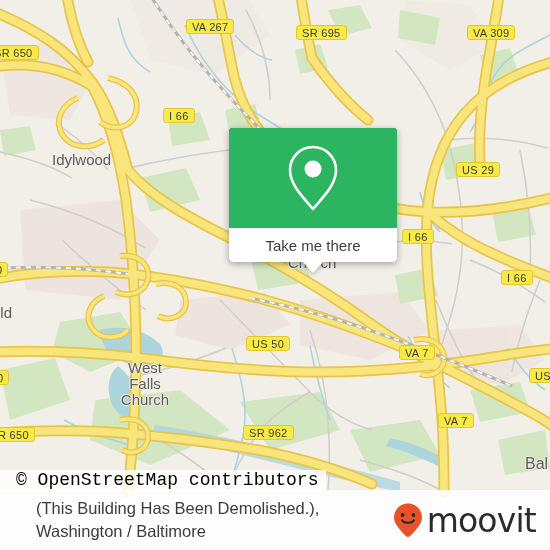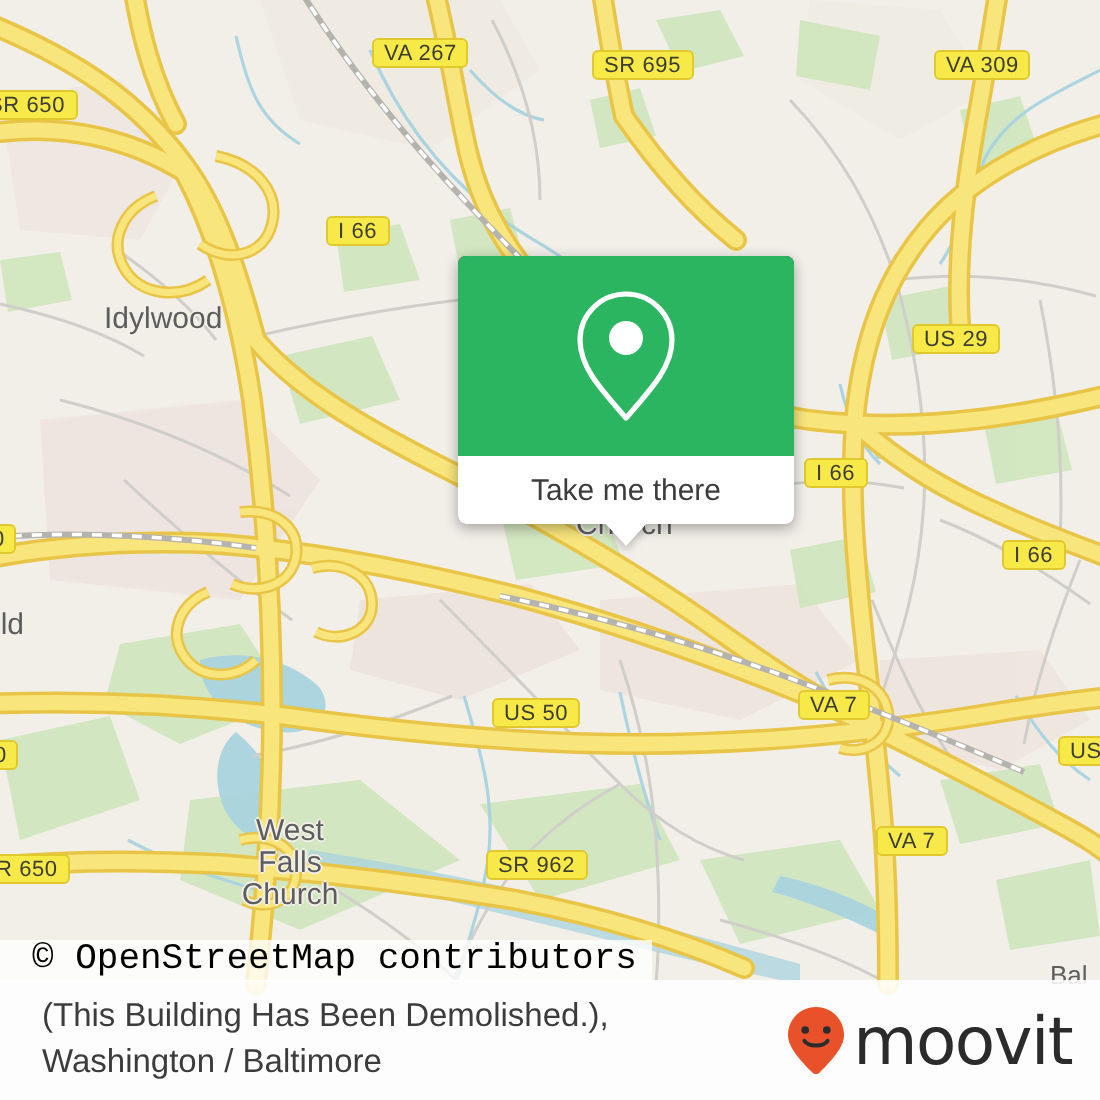--- a/index.html
+++ b/index.html
@@ -127,21 +127,21 @@
   .bottom-bar {
     position: absolute;
     left: 0;
     top: 490px;
     width: 550px;
     height: 60px;
     background: rgba(255,255,255,0.88);
     display: flex;
     align-items: center;
     box-sizing: border-box;
-    padding: 0 14px 0 21px;
+    padding: 0 14px 0 36px;
   }
   .bar-title {
     flex: 1 1 auto;
     color: #3c3c3c;
     font-size: 16.5px;
     line-height: 23px;
     font-family: "Liberation Sans", sans-serif;
     padding-right: 6px;
   }
   .logo {
@@ -319,34 +319,34 @@
     </svg>
 
     <div class="shield" style="left:-12px; top:45px;">SR 650</div>
     <div class="shield" style="left:186px; top:19px;">VA 267</div>
     <div class="shield" style="left:296px; top:25px;">SR 695</div>
     <div class="shield" style="left:467px; top:25px;">VA 309</div>
     <div class="shield" style="left:163px; top:108px;">I 66</div>
     <div class="shield" style="left:432px; top:162px;margin-left:24px;">US 29</div>
     <div class="shield" style="left:402px; top:229px;">I 66</div>
     <div class="shield" style="left:501px; top:270px;">I 66</div>
-    <div class="shield" style="left:246px; top:349px;">US 50</div>
+    <div class="shield" style="left:246px; top:336px;">US 50</div>
     <div class="shield" style="left:399px; top:345px;">VA 7</div>
     <div class="shield" style="left:529px; top:368px;">US 9</div>
     <div class="shield" style="left:438px; top:413px;">VA 7</div>
     <div class="shield" style="left:243px; top:425px;">SR 962</div>
     <div class="shield" style="left:-8px;  top:427px;">R 650</div>
     <div class="shield" style="left:-9px;  top:370px;">0</div>
     <div class="shield" style="left:-10px; top:262px;">0</div>
 
     <div class="place" style="left:52px; top:152px;">Idylwood</div>
-    <div class="place multiline" style="left:112px; top:360px; width:66px;margin-top:48px;">West<br>Falls<br>Church</div>
+    <div class="place multiline" style="left:112px; top:360px; width:66px;">West<br>Falls<br>Church</div>
     <div class="place" style="left:288px; top:255px;">Church</div>
     <div class="place" style="left:-8px; top:305px;">eld</div>
-    <div class="place" style="left:525px; top:480px; font-size:13px;">Bal</div>
+    <div class="place" style="left:525px; top:456px; font-size:16px;">Bal</div>
   </div>
 
   <div class="card">
     <div class="card-head">
       <svg width="56" height="70" viewBox="0 0 56 70">
         <path d="M28 4 C15.3 4 5 14.3 5 27 C5 40 14 50 28 66 C42 50 51 40 51 27 C51 14.3 40.7 4 28 4 Z" fill="none" stroke="#ffffff" stroke-width="2.6" stroke-linejoin="round"></path>
         <circle cx="28" cy="26" r="8.5" fill="#ffffff"></circle>
       </svg>
     </div>
     <div class="card-foot">

